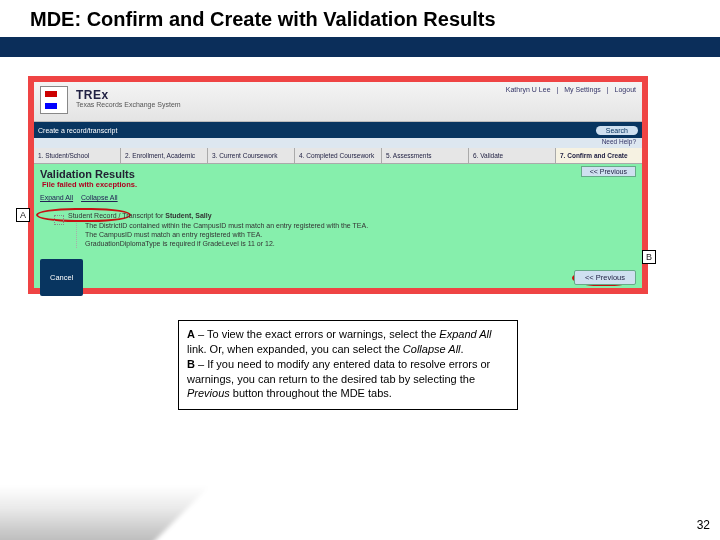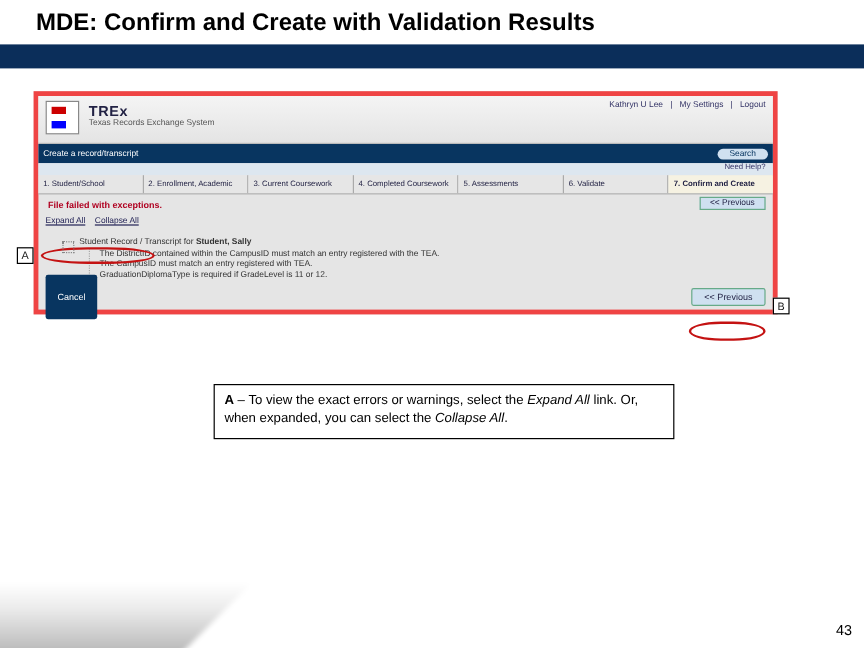--- a/index.html
+++ b/index.html
@@ -6,22 +6,22 @@
   html, body { width: 720px; height: 540px; font-family: Arial, Helvetica, sans-serif; background: #fff; }
   .slide { position: relative; width: 720px; height: 540px; overflow: hidden; }
 
   
   .title-bar { position: relative; padding: 8px 14px 4px 14px; }
   .title-text { font-size: 20px; font-weight: bold; color: #000; margin-left: 16px; }
   .title-underline { height: 20px; background: #0b2e5a; margin-top: 2px; }
 
   
   .screenshot {
-    position: absolute; left: 28px; top: 76px; width: 620px; height: 186px;
-    border: 4px solid #ef4444; background: #e5e5e5; font-size: 7.5px; color: #222;
+    position: absolute; left: 28px; top: 76px; width: 620px; height: 218px;
+    border: 6px solid #ef4444; background: #86efac; font-size: 7.5px; color: #222;
   }
   .app-header { position: relative; height: 40px; border-bottom: 1px solid #bbb; background: linear-gradient(#f4f4f4,#e4e4e4); }
   .flagbox { position:absolute; left:6px; top:4px; width:28px; height:28px; border:1px solid #888; background:#fff; }
   .flag-inner { width:12px; height:18px; margin:4px; background:linear-gradient(180deg,#c00 33%,#fff 33% 66%,#00f 66%); }
   .trex-logo { position:absolute; left:42px; top:6px; font-size:12px; font-weight:bold; color:#224; letter-spacing:0.5px;}
   .trex-sub { position:absolute; left:42px; top:19px; font-size:7px; color:#555; }
   .user-links { position:absolute; right:6px; top:4px; font-size:7px; color:#336; }
   .user-links span { margin-left:4px; }
 
   .tabstrip { height:16px; background:#083560; display:flex; align-items:center; padding:0 4px; gap:4px; }
@@ -54,21 +54,21 @@
   .tree-title { font-weight:bold; }
   .tree-child { margin-left:22px; padding-left:8px; border-left:1px dotted #aaa; }
   .tree-child div { padding:1px 0; }
 
   .footer-row { position:absolute; left:0; right:0; bottom:0; height:22px; display:flex; align-items:center; justify-content:space-between; padding:0 6px;}
   .cancel-btn { background:#083560; color:#fff; font-size:7.5px; padding:14px 10px; border-radius:2px; }
   .prev-btn  { background:#cfe0f0; border:1px solid #6a8; color:#224; font-size:7.5px; padding:2px 10px; border-radius:2px; }
 
   
   .explain {
-    position:absolute; left:178px; top:320px; width:384px; border:1px solid #000;
+    position:absolute; left:178px; top:320px; width:340px; border:1px solid #000;
     background:#fff; font-size:11px; line-height:1.35; padding:6px 8px 8px 8px; color:#000;
   }
   .explain b { font-weight:bold; }
   .explain i { font-style:italic; }
 
   
   .copyright { position:absolute; left:0; right:0; bottom:26px; text-align:center; font-size:10px; font-weight:bold; color:#222;}
   .pagenum { position:absolute; right:10px; bottom:8px; font-size:12px; color:#000; }
 
   
@@ -115,20 +115,21 @@
       <div class="step">1. Student/School</div>
       <div class="step">2. Enrollment, Academic</div>
       <div class="step">3. Current Coursework</div>
       <div class="step">4. Completed Coursework</div>
       <div class="step">5. Assessments</div>
       <div class="step">6. Validate</div>
       <div class="step">7. Confirm and Create</div>
     </div>
 
     <div class="vr-section" style="position:relative; height:128px;">
+      <div class="vr-title">Validation Results</div>
       <div class="prev-top">&lt;&lt; Previous</div>
 
       <div class="fail-msg">File failed with exceptions.</div>
 
       <div class="exp-clp">
         <span class="exp-link">Expand All</span>
         <span class="exp-link">Collapse All</span>
       </div>
 
       
@@ -155,18 +156,21 @@
     <div class="footer-row">
       <span class="cancel-btn">Cancel</span>
       <span class="prev-btn">&lt;&lt; Previous</span>
     </div>
   </div>
 
   <div class="explain">
     <div>
       <b>A</b><span> – To view the exact errors or warnings, select the </span><i>Expand All</i><span> link. Or, when expanded, you can select the </span><i>Collapse All</i><span>.</span>
     </div>
+    <div>
+      <b>B</b><span> – If you need to modify any entered data to resolve errors or warnings, you can return to the desired tab by selecting the </span><i>Previous</i><span> button throughout the MDE tabs.</span>
+    </div>
   </div>
 
   <div class="wedge"></div>
 
-  <div class="pagenum">43</div>
+  <div class="pagenum">32</div>
 </div>
 
 </body></html>

